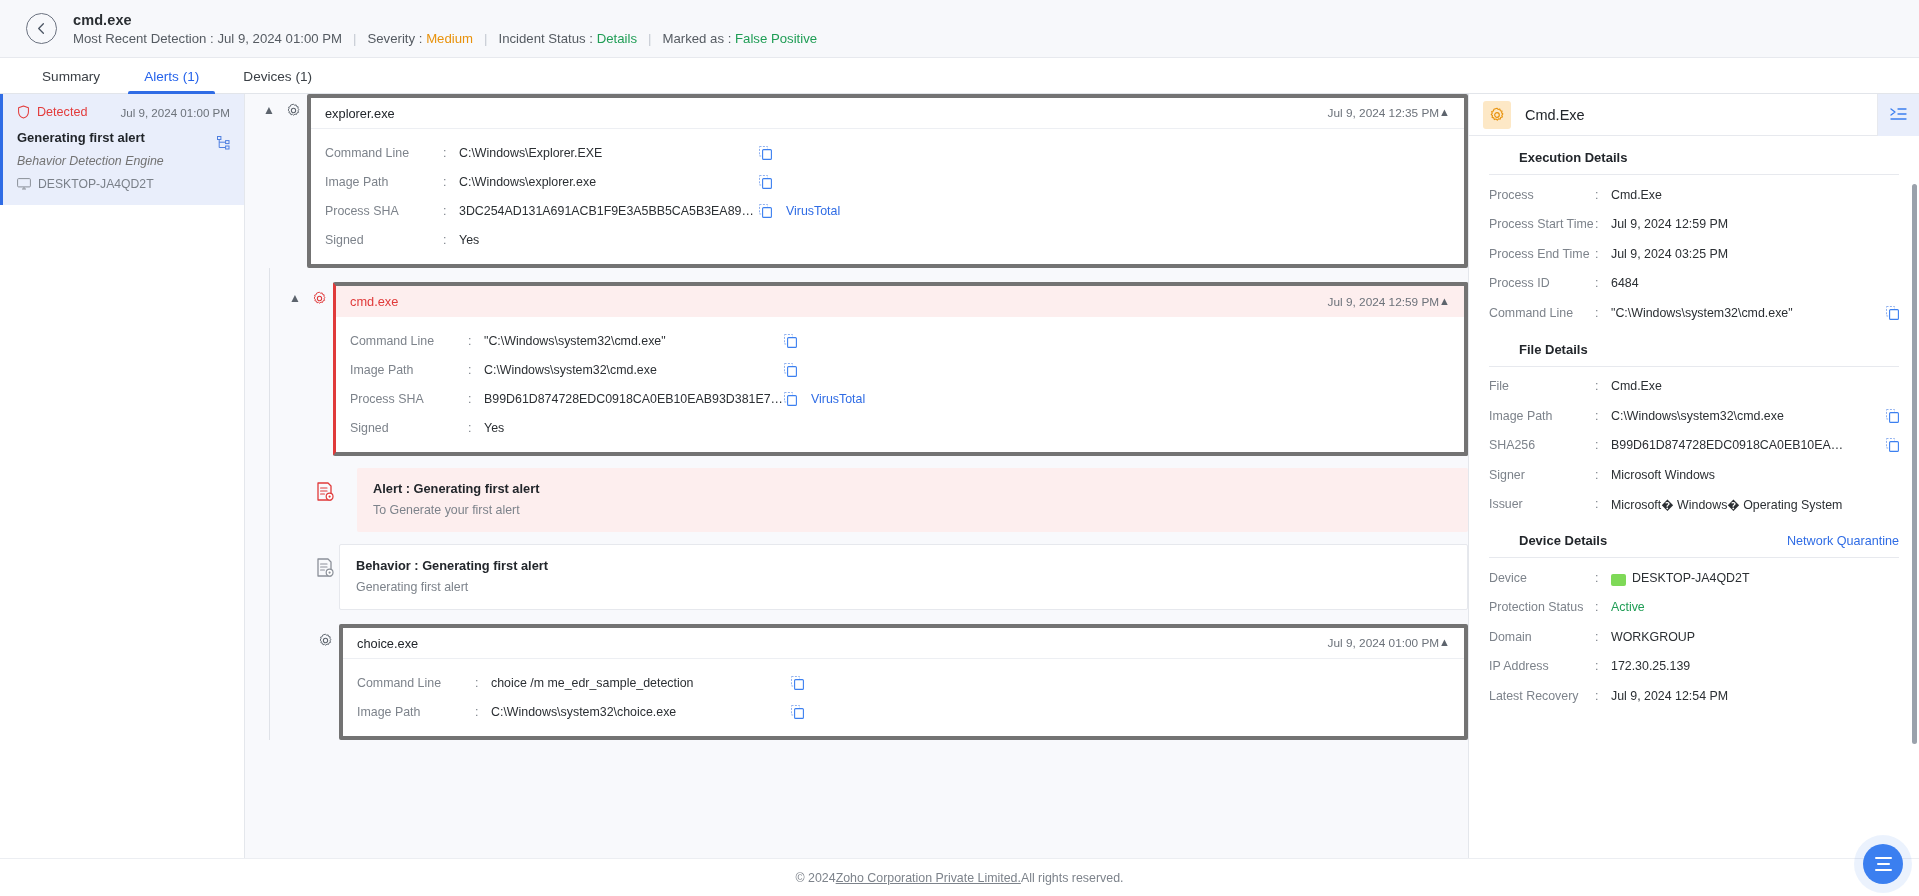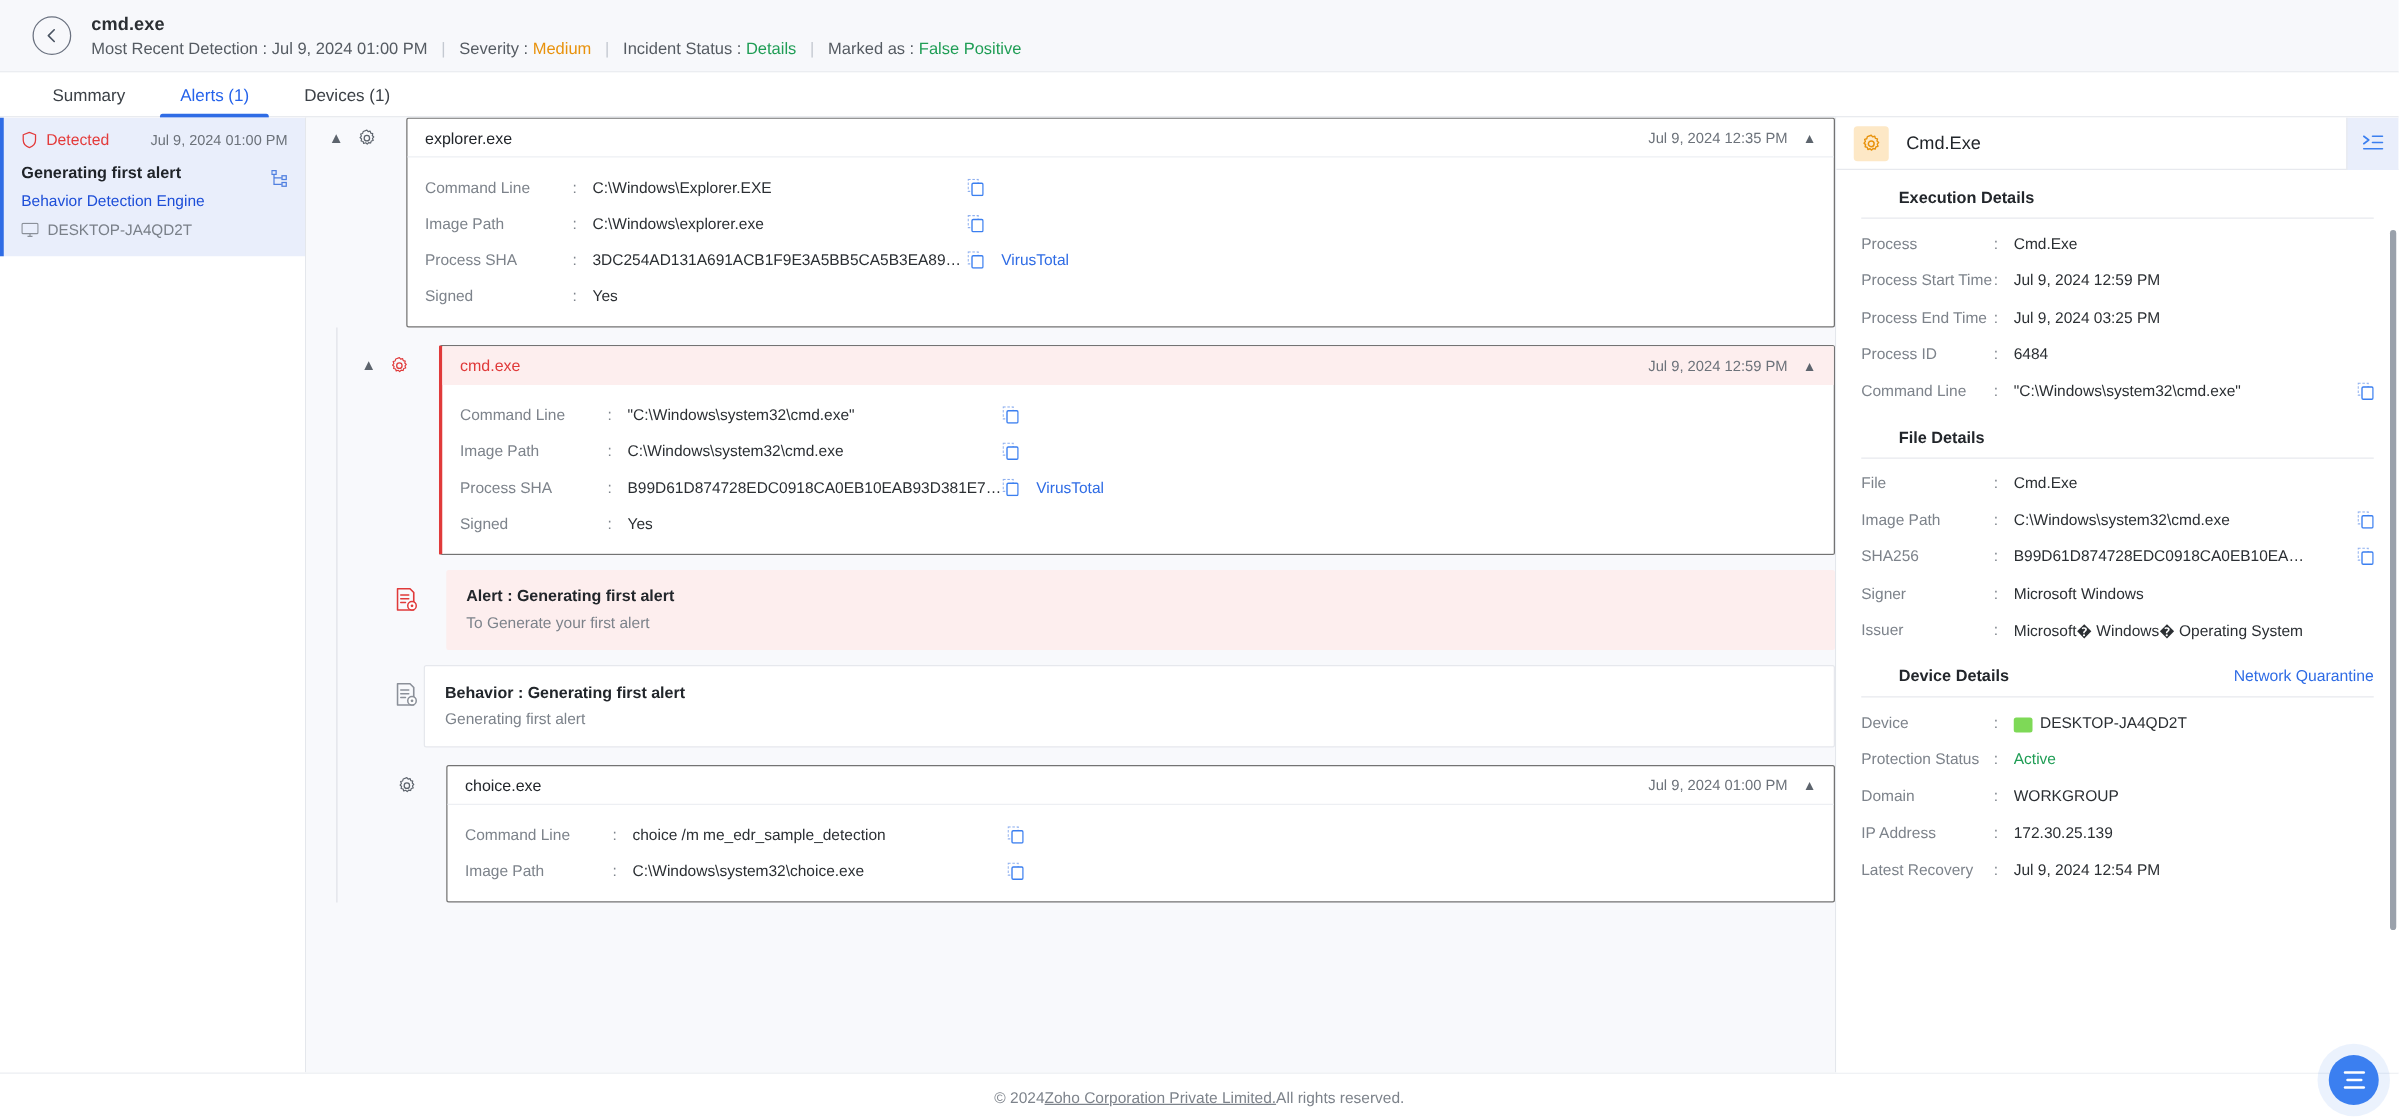--- a/index.html
+++ b/index.html
@@ -60,21 +60,21 @@
   }
   .alert-card {
     background: #e9eefb; border-left: 3px solid #2f6ce5;
     padding: 11px 14px 14px 14px; position: relative; cursor: pointer;
   }
   .alert-row1 { display: flex; align-items: center; justify-content: space-between; }
   .alert-status { display: flex; align-items: center; gap: 7px; font-size: 12.6px; color: #e33b3b; }
   .shield-ic { width: 13px; height: 14px; display: block; }
   .alert-time { font-size: 11.6px; color: #6c727a; }
   .alert-name { font-size: 13px; font-weight: 700; color: #1f2328; margin-top: 11px; }
-  .alert-engine { font-size: 12.4px; color: #1d4ed8; margin-top: 9px; }
+  .alert-engine { font-size: 12.4px; color: #737373; margin-top: 9px; font-style: italic; }
   .alert-device { font-size: 12.2px; color: #7a8089; margin-top: 9px; display: flex; align-items: center; gap: 7px; }
   .tree-ic { position: absolute; right: 14px; top: 42px; color: #4f7fe0; font-size: 12px; cursor: pointer; }
 
   
   .mid-panel {
     flex: 1 1 auto; min-width: 0; background: #f8f9fc;
     display: flex; flex-direction: column; overflow: hidden;
     border-right: 1px solid #e4e7ec;
   }
   .mid-head {
@@ -93,28 +93,28 @@
     display: flex; align-items: center; justify-content: center;
     height: 32px; cursor: pointer;
   }
   .gear-wrap {
     width: 28px; flex: 0 0 28px; display: flex; align-items: center;
     justify-content: center; height: 32px;
   }
   .gear-ic { width: 15px; height: 15px; display: block; }
   .card {
     flex: 1 1 auto; min-width: 0; background: #ffffff;
-    border: 1px solid #737373; border-radius: 2px; margin-left: 18px;
+    border: 4px solid #737373; border-radius: 2px;
   }
   .card-title-bar {
     height: 31px; display: flex; align-items: center; justify-content: space-between;
     padding: 0 14px 0 14px; border-bottom: 1px solid #edeff3;
   }
   .card-title { font-size: 12.8px; color: #22262b; }
-  .card-right { display: flex; align-items: flex-end; gap: 12px; }
+  .card-right { display: flex; align-items: flex-start; }
   .card-time { font-size: 11.8px; color: #6c727a; }
   .card-chev { font-size: 11px; color: #5d646d; cursor: pointer; }
 
   .kv-body { padding: 9px 0 10px 0; }
   .kv-row { display: flex; align-items: center; height: 29px; padding: 0 14px; }
   .kv-key { width: 118px; flex: 0 0 118px; font-size: 12.4px; color: #7d838b; }
   .kv-colon { width: 16px; flex: 0 0 16px; font-size: 12.4px; color: #7d838b; }
   .kv-val { font-size: 12.4px; color: #2b2f33; white-space: nowrap; overflow: hidden; text-overflow: ellipsis; }
   .kv-spacer { flex: 1 1 auto; min-width: 10px; }
   .copy-ic { width: 13px; height: 14px; flex: 0 0 13px; cursor: pointer; }

